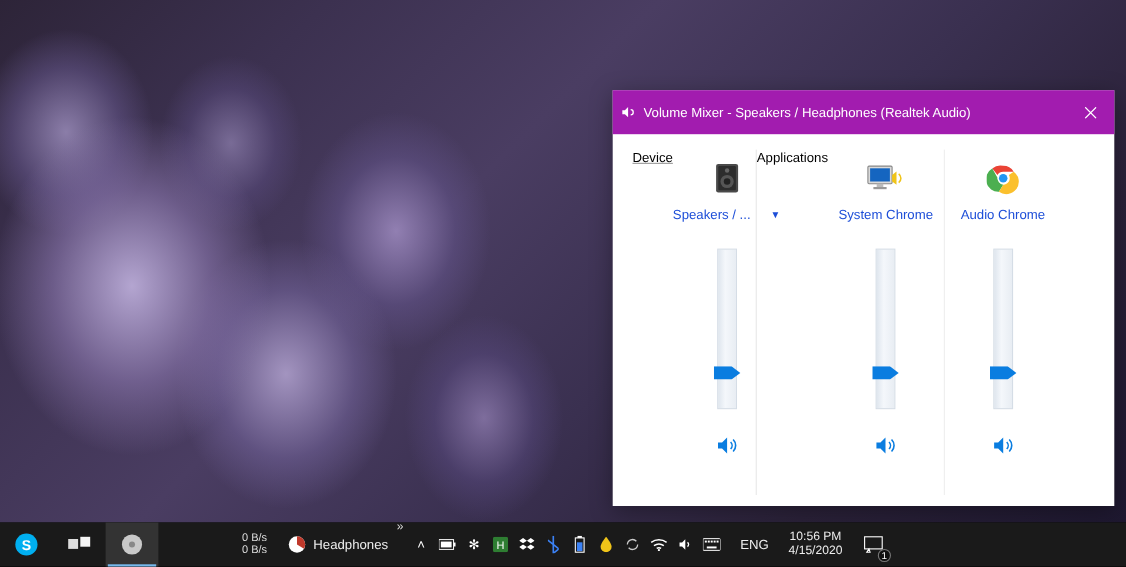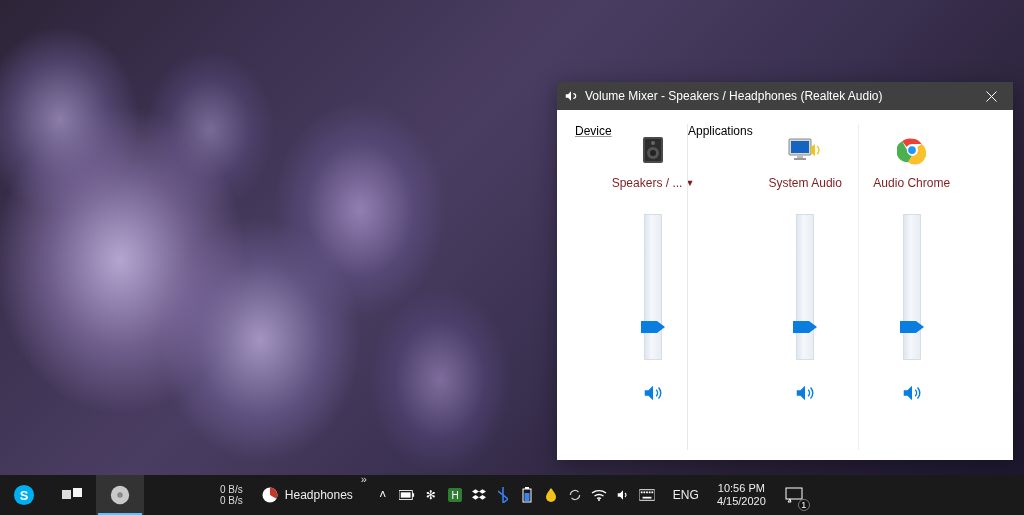--- a/index.html
+++ b/index.html
@@ -21,21 +21,21 @@
 
 .mixer-window {
   position: absolute;
   left: 557px; top: 82px;
   width: 456px; height: 378px;
   background: #fff;
   box-shadow: 0 4px 20px rgba(0,0,0,.35);
   display: flex; flex-direction: column;
 }
 .titlebar {
-  height: 28px; background: #404040;
+  height: 40px; background: #a21caf;
   display: flex; align-items: center;
   color: #fff; font-size: 12px;
   padding-left: 6px;
 }
 .titlebar-icon { width: 16px; height: 16px; margin-right: 6px; display:flex; align-items:center; justify-content:center; }
 .titlebar-title { flex: 1; white-space: nowrap; overflow: hidden; }
 .titlebar-close {
   width: 44px; height: 28px;
   display:flex; align-items:center; justify-content:center;
   cursor: default;
@@ -48,21 +48,21 @@
 .divider-v { width:1px; background:#e8e8e8; margin: 0 0px; align-self: stretch; }
 
 .channel {
   width: 106px;
   display:flex; flex-direction:column; align-items:center;
   padding-top: 4px;
   border-right: 1px solid #eee;
 }
 .channel.last { border-right: none; }
 .ch-icon { width: 44px; height: 40px; display:flex; align-items:center; justify-content:center; margin-top:2px; }
-.ch-label { font-size: 12px; color:#7f1d1d; margin-top: 6px; white-space:nowrap; display:flex; align-items:center; gap:3px;text-align:right; }
+.ch-label { font-size: 12px; color:#1d4ed8; margin-top: 6px; white-space:nowrap; display:flex; align-items:center; gap:18px;text-align:right; }
 .ch-slider-wrap { margin-top: 24px; height: 150px; position:relative; display:flex; justify-content:center; }
 .slider-track {
   width: 18px; height: 146px;
   background: linear-gradient(90deg, #dfe6ee 0%, #f4f7fb 40%, #e8edf3 100%);
   border: 1px solid #d5dde6;
   position:relative;
   cursor:pointer;
 }
 .slider-thumb {
   position:absolute; left: -4px; width: 26px; height: 12px;
@@ -162,21 +162,21 @@
           <div class="ch-icon">
             <svg width="36" height="30" viewBox="0 0 36 30">
               <rect x="2" y="4" width="22" height="16" rx="1" fill="#d9d9d9" stroke="#888"></rect>
               <rect x="4" y="6" width="18" height="12" fill="#1565c0"></rect>
               <rect x="10" y="20" width="6" height="3" fill="#bbb"></rect>
                 <rect x="7" y="23" width="12" height="2" fill="#999"></rect>
               <path fill="#f0c419" d="M24 12 l4 -3 v12 l-4 -3z"></path>
               <path stroke="#f0c419" stroke-width="1.4" fill="none" d="M30 11a5 5 0 010 8"></path>
             </svg>
           </div>
-          <div class="ch-label">System Audio</div>
+          <div class="ch-label">System Chrome</div>
           <div class="ch-slider-wrap">
             <div class="slider-track">
               <div class="slider-thumb" style="bottom:18%">
                 <svg width="26" height="12" viewBox="0 0 26 12">
                     <polygon points="0,0 16,0 24,6 16,12 0,12" fill="#0a7de0"></polygon>
                   </svg>
               </div>
             </div>
           </div>
           <div class="ch-mute">

